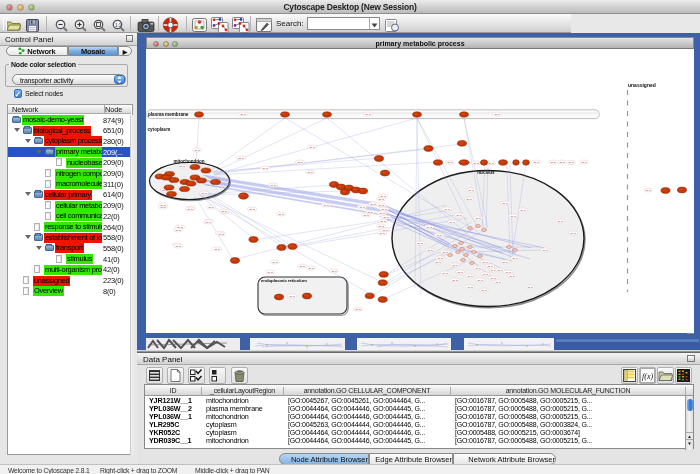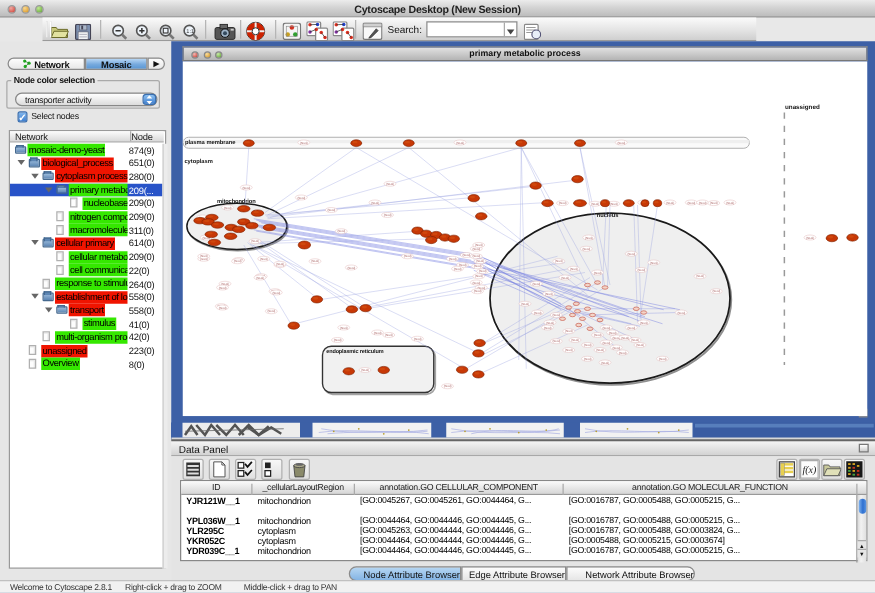--- a/index.html
+++ b/index.html
@@ -1,19 +1,19 @@
 <!DOCTYPE html>
 <html><head><meta charset="utf-8"><style>
 *{margin:0;padding:0;box-sizing:border-box;}
 html,body{width:700px;height:474px;overflow:hidden;font-family:"Liberation Sans",sans-serif;background:#e8e8e8;}
 .abs{position:absolute;}
 #titlebar{left:0;top:0;width:700px;height:14px;background:linear-gradient(#ececec,#d4d4d4 45%,#bcbcbc);border-bottom:1px solid #8e8e8e;}
 #titlebar .t{width:100%;text-align:center;font-size:8.5px;letter-spacing:-0.2px;font-weight:bold;color:#222;line-height:14px;}
 .tl{position:absolute;top:4px;width:7px;height:7px;border-radius:50%;}
-#toolbar{left:0;top:14px;width:571px;height:19px;background:linear-gradient(#fbfbfb,#e2e2e2 60%,#cfcfcf);border-bottom:1px solid #9a9a9a;margin-left:34px;}
+#toolbar{left:0;top:14px;width:571px;height:19px;background:linear-gradient(#fbfbfb,#e2e2e2 60%,#cfcfcf);border-bottom:1px solid #9a9a9a;}
 .sep{position:absolute;top:2px;width:1px;height:15px;background:#b5b5b5;}
 #cpanel{left:0;top:33px;width:137px;height:431px;background:#e6e6e6;}
 #cphead{left:0;top:0;width:137px;height:13px;background:linear-gradient(#f5f5f5,#d2d2d2);border-bottom:1px solid #a8a8a8;}
 #cphead span{font-size:8px;color:#111;line-height:13px;padding-left:5px;}
 #dphead{left:137px;top:352px;width:563px;height:13px;background:linear-gradient(#f5f5f5,#d2d2d2);border-bottom:1px solid #a8a8a8;border-top:1px solid #666;}
 #dphead span{font-size:8px;color:#111;line-height:13px;padding-left:6px;}
 .floatic{position:absolute;width:7px;height:7px;border:1px solid #777;background:linear-gradient(#fff,#ccc);}
 
 .tabrow{left:6px;top:12.5px;width:126px;height:10px;}
 .tab{position:absolute;top:0;height:10px;border:1px solid #8a8a8a;background:linear-gradient(#fdfdfd,#e8e8e8);font-size:7.5px;font-weight:bold;color:#111;text-align:center;line-height:9px;letter-spacing:-0.2px;}
@@ -172,20 +172,24 @@
     <span class="abs" style="left:2.5px;top:3px;width:1px;height:13px;background:#aaa;border-right:1px solid #fff"></span>
     <span class="abs" style="left:5.5px;top:3px;width:1px;height:13px;background:#aaa;border-right:1px solid #fff"></span>
     <span class="sep" style="left:46px"></span>
     <span class="sep" style="left:130px"></span>
     <span class="sep" style="left:158px"></span>
     <span class="sep" style="left:186px"></span>
     <span class="sep" style="left:250px"></span>
   </div>
 
 <div id="cpanel" class="abs">
+ <div id="cphead" class="abs">
+      <span class="abs">Control Panel</span>
+   <span class="floatic" style="right:4px;top:2px;"></span>
+    </div>
  <div class="tabrow abs">
    <span class="tab" style="left:0;width:62px;border-radius:5px 0 0 5px;">
      <svg width="7" height="8" viewBox="0 0 8 9" style="vertical-align:-1.5px">
           <circle cx="2" cy="2" r="1.5" fill="#2a2"></circle>
           <circle cx="6" cy="4" r="1.5" fill="#2a2"></circle>
           <circle cx="2.5" cy="7" r="1.5" fill="#2a2"></circle>
           <line x1="2" y1="2" x2="6" y2="4" stroke="#282" stroke-width="0.7"></line>
           <line x1="6" y1="4" x2="2.5" y2="7" stroke="#282" stroke-width="0.7"></line>
         </svg>
      Network</span>
@@ -855,20 +859,26 @@
         <div style="left:57px;width:82px;">_cellularLayoutRegion</div>
         <div style="left:139px;width:167px;">annotation.GO CELLULAR_COMPONENT</div>
         <div style="left:306px;width:235px;">annotation.GO MOLECULAR_FUNCTION</div>
       </div>
    <div class="drow" style="top:11.5px">
         <div style="left:4px;width:51px;top:0;font-weight:bold;font-size:7.2px;line-height:8px">YJR121W__1</div>
         <div style="left:61px;width:76px;top:0;font-weight:normal;font-size:7.2px;line-height:8px">mitochondrion</div>
         <div style="left:143px;width:161px;top:0;font-weight:normal;font-size:7px;line-height:8px">[GO:0045267, GO:0045261, GO:0044464, G...</div>
         <div style="left:310px;width:229px;top:0;font-weight:normal;font-size:7px;line-height:8px">[GO:0016787, GO:0005488, GO:0005215, G...</div>
       </div>
+      <div class="drow" style="top:19.6px">
+        <div style="left:4px;width:51px;top:0;font-weight:bold;font-size:7.2px;line-height:8px">YPL036W__2</div>
+        <div style="left:61px;width:76px;top:0;font-weight:normal;font-size:7.2px;line-height:8px">plasma membrane</div>
+        <div style="left:143px;width:161px;top:0;font-weight:normal;font-size:7px;line-height:8px">[GO:0044464, GO:0044446, GO:0044445, G...</div>
+        <div style="left:310px;width:229px;top:0;font-weight:normal;font-size:7px;line-height:8px">[GO:0016787, GO:0005488, GO:0005215, G...</div>
+      </div>
       <div class="drow" style="top:27.7px">
         <div style="left:4px;width:51px;top:0;font-weight:bold;font-size:7.2px;line-height:8px">YPL036W__1</div>
         <div style="left:61px;width:76px;top:0;font-weight:normal;font-size:7.2px;line-height:8px">mitochondrion</div>
         <div style="left:143px;width:161px;top:0;font-weight:normal;font-size:7px;line-height:8px">[GO:0044464, GO:0044446, GO:0044445, G...</div>
         <div style="left:310px;width:229px;top:0;font-weight:normal;font-size:7px;line-height:8px">[GO:0016787, GO:0005488, GO:0005215, G...</div>
       </div>
       <div class="drow" style="top:35.8px">
         <div style="left:4px;width:51px;top:0;font-weight:bold;font-size:7.2px;line-height:8px">YLR295C</div>
         <div style="left:61px;width:76px;top:0;font-weight:normal;font-size:7.2px;line-height:8px">cytoplasm</div>
         <div style="left:143px;width:161px;top:0;font-weight:normal;font-size:7px;line-height:8px">[GO:0045263, GO:0044444, GO:0044446, G...</div>

